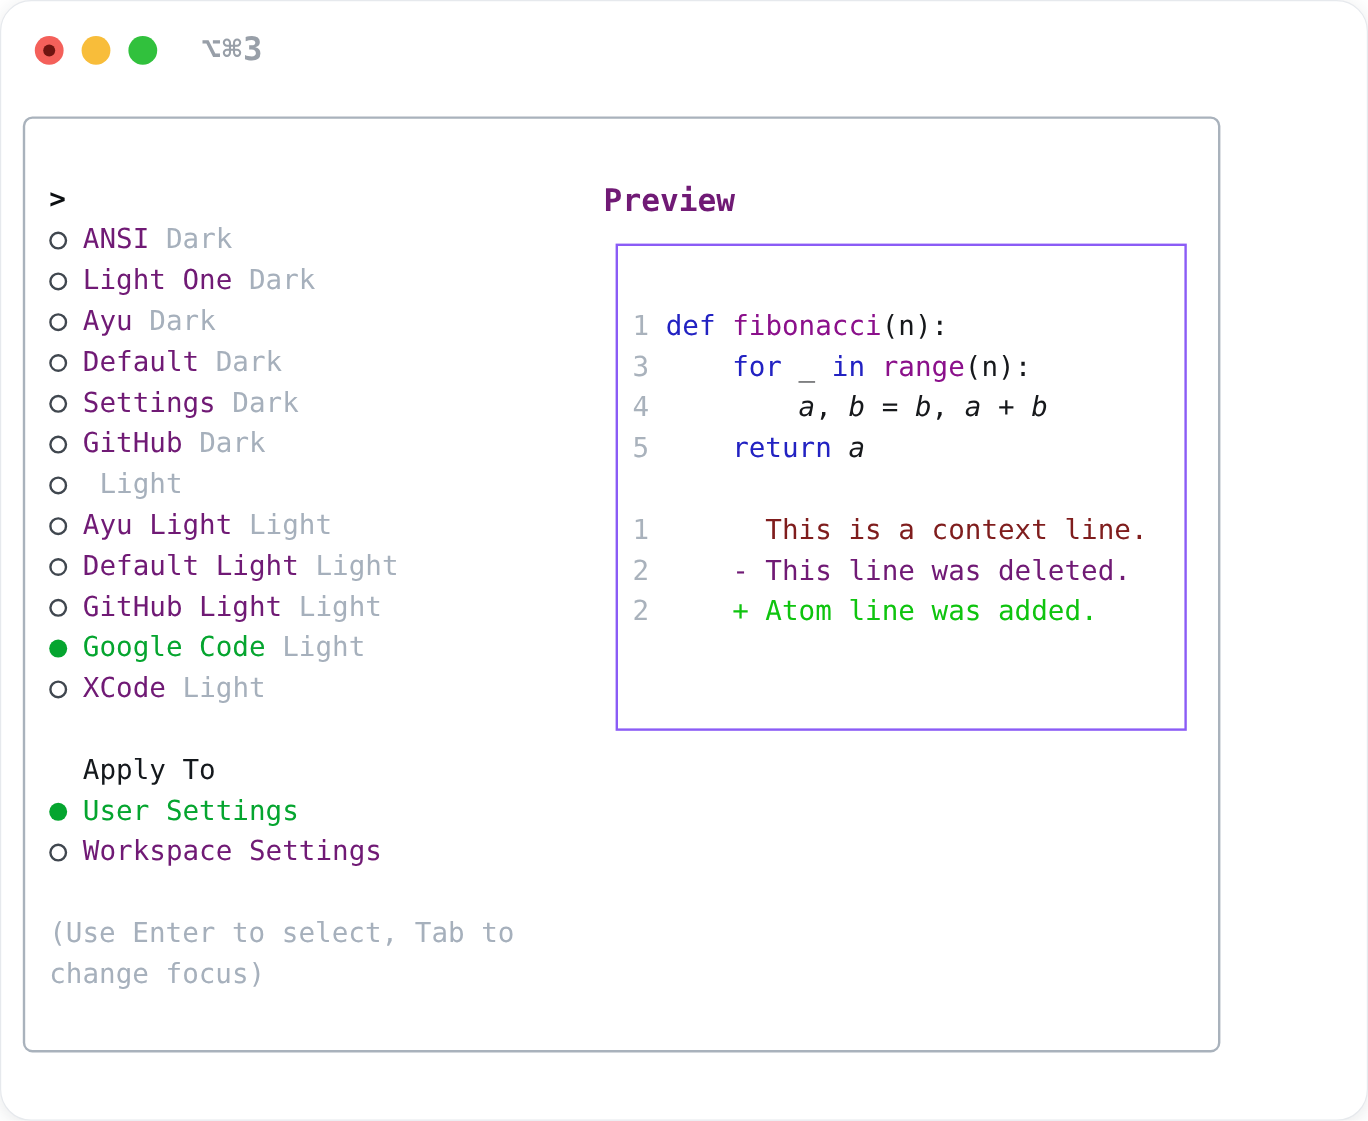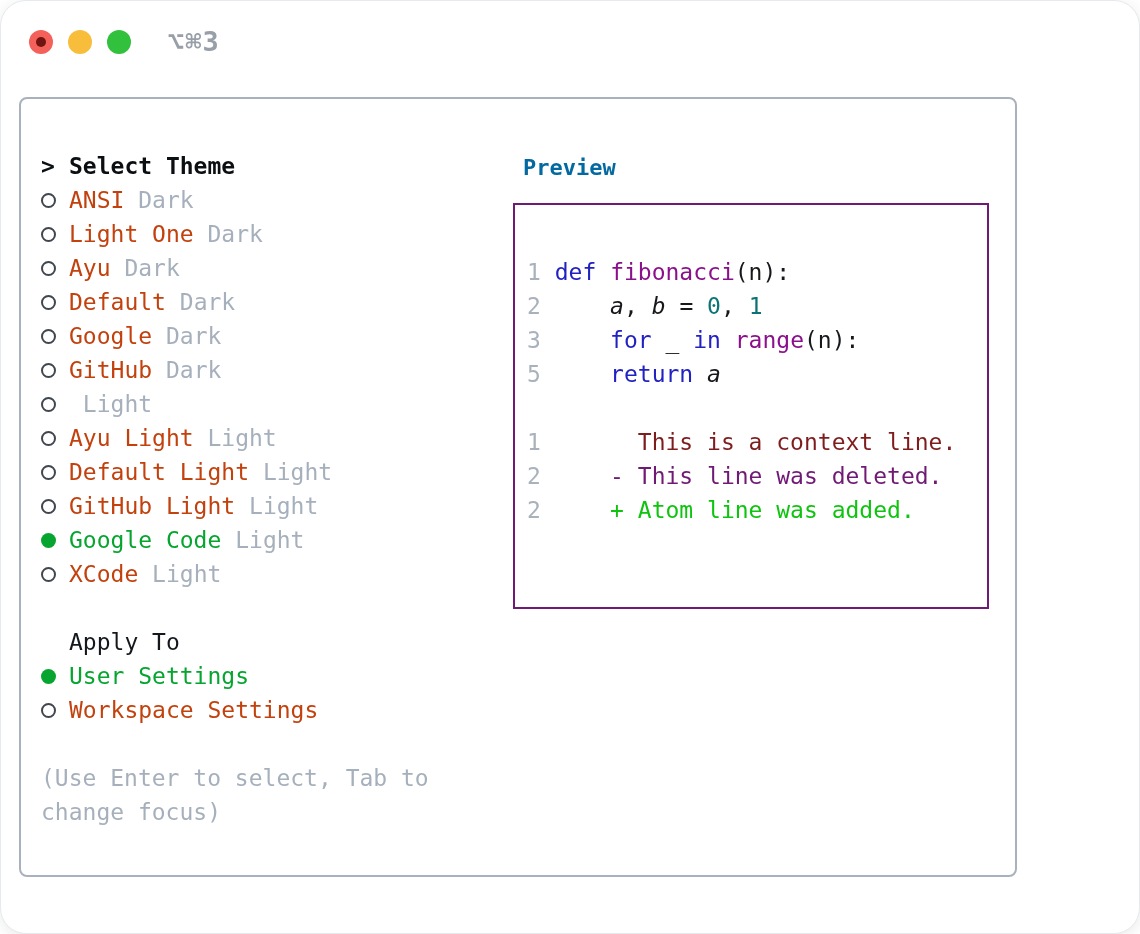--- a/index.html
+++ b/index.html
@@ -23,31 +23,31 @@
   .main-box{position:absolute;left:18px;top:96px;width:998px;height:780px;
     border:2px solid #a9b2bc;border-radius:8px;box-sizing:border-box;background:#fff;}
   
   .left-col{position:absolute;left:20px;top:50px;font-size:23px;line-height:34px;}
   .row{display:flex;align-items:center;height:34px;white-space:pre;}
   .marker{width:28px;display:flex;align-items:center;flex:0 0 28px;}
   .ring{width:11px;height:11px;border:2px solid #40474f;border-radius:50%;}
   .dot{width:15px;height:15px;border-radius:50%;background:#05a52f;}
   .prefix{font-weight:bold;color:#0c0f12;width:28px;flex:0 0 28px;}
   .hdr{font-weight:bold;color:#0c0f12;}
-  .name{color:#c2410c;}
+  .name{color:#701a75;}
   .tag{color:#a6b0bc;}
   .row.selected .name{color:#05a52f;}
   .applyhdr{color:#14181c;}
   .hint{color:#a6b0bc;height:34px;line-height:34px;white-space:pre;}
   .spacer{height:34px;}
   
-  .preview-label{position:absolute;left:482px;top:52px;font-size:22px;line-height:34px;
-    font-weight:bold;color:#0369a1;margin-left:20px;}
+  .preview-label{position:absolute;left:482px;top:52px;font-size:26px;line-height:34px;
+    font-weight:bold;color:#701a75;}
   .preview-box{position:absolute;left:492px;top:104px;width:476px;height:406px;
-    border:2px solid #701a75;background:#fff;box-sizing:border-box;padding:50px 0 0 12px;}
+    border:2px solid #8b5cf6;background:#fff;box-sizing:border-box;padding:50px 0 0 12px;}
   .cline{height:34px;line-height:34px;font-size:23px;white-space:pre;}
   .ln{color:#a9b2bc;}
   .kw{color:#2222c2;}
   .fn{color:#8b108b;}
   .lit{color:#0b7373;}
   .pl{color:#16181b;}
   .var{color:#16181b;font-style:italic;}
   .ctx{color:#7f1d1d;margin-top:40px;}
   .del{color:#701a75;}
   .add{color:#0fc40f;}
@@ -62,28 +62,27 @@
     <div class="light yellow"></div>
     <div class="light green"></div>
     <div class="win-title">⌥⌘3</div>
   </div>
 
   <div class="main-box">
 
     <div class="left-col">
       <div class="row">
         <span class="prefix">&gt;</span>
-        <span class="hdr">Select Theme</span>
       </div>
       <div id="theme-rows">
           <div class="row"><span class="marker"><span class="ring"></span></span><span class="name">ANSI</span><span> </span><span class="tag">Dark</span></div>
           <div class="row"><span class="marker"><span class="ring"></span></span><span class="name">Light One</span><span> </span><span class="tag">Dark</span></div>
           <div class="row"><span class="marker"><span class="ring"></span></span><span class="name">Ayu</span><span> </span><span class="tag">Dark</span></div>
           <div class="row"><span class="marker"><span class="ring"></span></span><span class="name">Default</span><span> </span><span class="tag">Dark</span></div>
-          <div class="row"><span class="marker"><span class="ring"></span></span><span class="name">Google</span><span> </span><span class="tag">Dark</span></div>
+          <div class="row"><span class="marker"><span class="ring"></span></span><span class="name">Settings</span><span> </span><span class="tag">Dark</span></div>
           <div class="row"><span class="marker"><span class="ring"></span></span><span class="name">GitHub</span><span> </span><span class="tag">Dark</span></div>
           <div class="row"><span class="marker"><span class="ring"></span></span><span> </span><span class="tag">Light</span></div>
           <div class="row"><span class="marker"><span class="ring"></span></span><span class="name">Ayu Light</span><span> </span><span class="tag">Light</span></div>
           <div class="row"><span class="marker"><span class="ring"></span></span><span class="name">Default Light</span><span> </span><span class="tag">Light</span></div>
           <div class="row"><span class="marker"><span class="ring"></span></span><span class="name">GitHub Light</span><span> </span><span class="tag">Light</span></div>
           <div class="row selected"><span class="marker"><span class="dot"></span></span><span class="name">Google Code</span><span> </span><span class="tag">Light</span></div>
           <div class="row"><span class="marker"><span class="ring"></span></span><span class="name">XCode</span><span> </span><span class="tag">Light</span></div>
         </div>
       <div class="spacer"></div>
       <div class="row">
@@ -99,22 +98,22 @@
           <div class="hint">(Use Enter to select, Tab to</div>
           <div class="hint">change focus)</div>
         </div>
     </div>
 
     <div class="preview-label">Preview</div>
 
     <div class="preview-box">
       <div id="code-lines">
           <div class="cline"><span class="ln">1</span><span class="pl"> </span><span class="kw">def</span><span class="pl"> </span><span class="fn">fibonacci</span><span class="pl">(n):</span></div>
-          <div class="cline"><span class="ln">2</span><span class="pl"> </span><span class="pl">    </span><span class="var">a</span><span class="pl">, </span><span class="var">b</span><span class="pl"> = </span><span class="lit">0</span><span class="pl">, </span><span class="lit">1</span></div>
           <div class="cline"><span class="ln">3</span><span class="pl"> </span><span class="pl">    </span><span class="kw">for</span><span class="pl"> _ </span><span class="kw">in</span><span class="pl"> </span><span class="fn">range</span><span class="pl">(n):</span></div>
+          <div class="cline"><span class="ln">4</span><span class="pl"> </span><span class="pl">        </span><span class="var">a</span><span class="pl">, </span><span class="var">b</span><span class="pl"> = </span><span class="var">b</span><span class="pl">, </span><span class="var">a</span><span class="pl"> + </span><span class="var">b</span></div>
           <div class="cline"><span class="ln">5</span><span class="pl"> </span><span class="pl">    </span><span class="kw">return</span><span class="pl"> </span><span class="var">a</span></div>
           <div class="cline">&nbsp;</div>
           <div class="cline"><span class="ln">1</span><span class="pl"> </span><span class="ctx">      This is a context line.</span></div>
           <div class="cline"><span class="ln">2</span><span class="pl"> </span><span class="del">    - This line was deleted.</span></div>
           <div class="cline"><span class="ln">2</span><span class="pl"> </span><span class="add">    + Atom line was added.</span></div>
         </div>
     </div>
 
   </div>
 </div>

